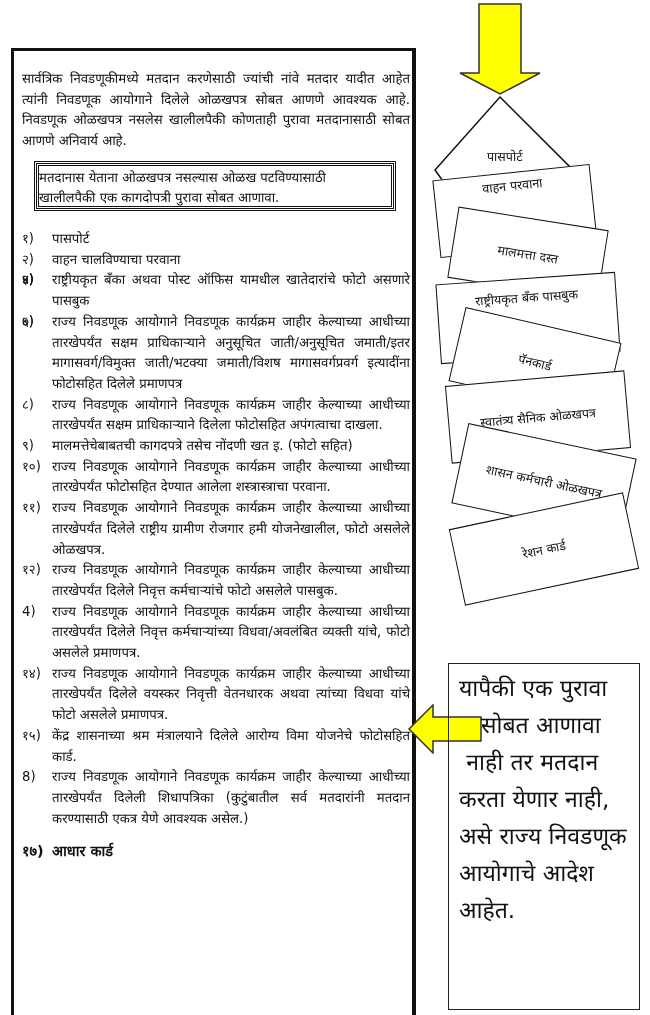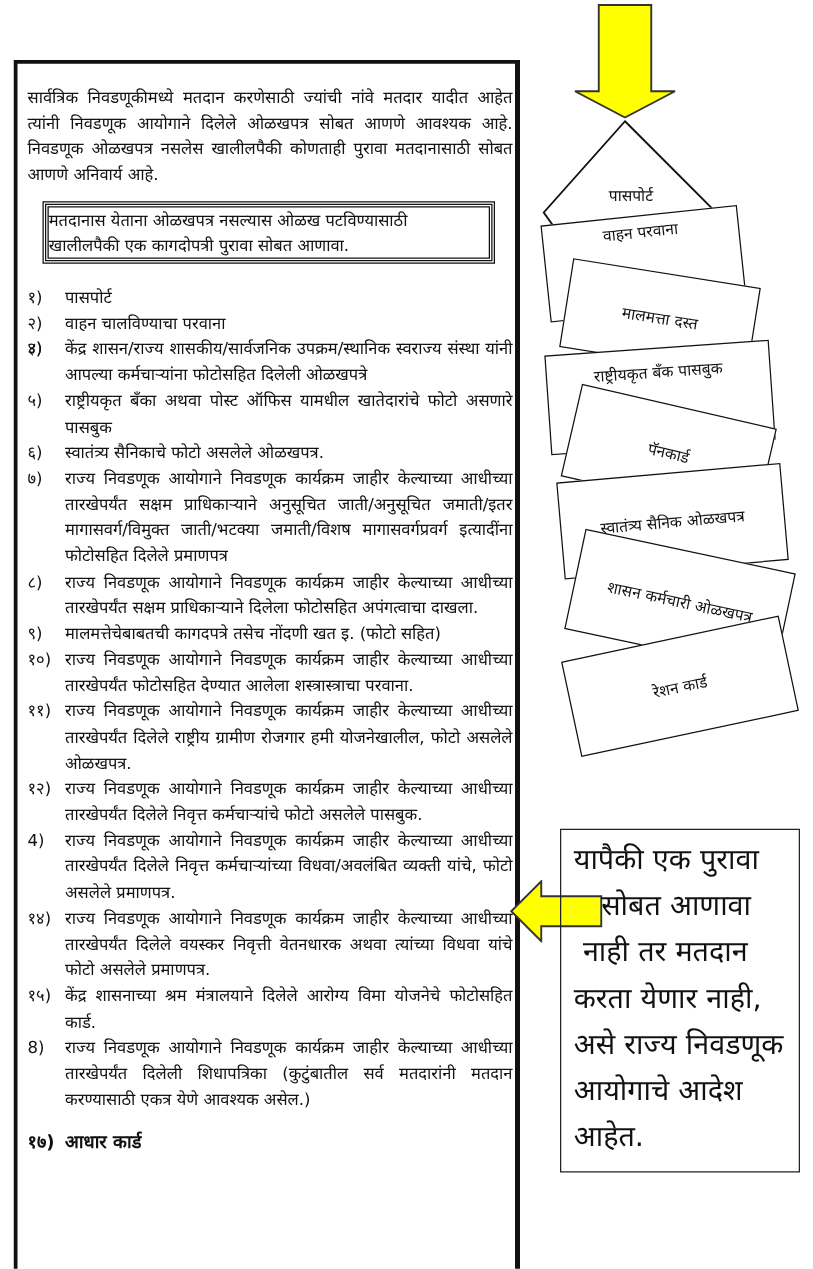--- a/index.html
+++ b/index.html
@@ -23,40 +23,40 @@
   .down-arrow { position: absolute; left: 458px; top: 3px; }
   .left-arrow { position: absolute; left: 407px; top: 704px; }
 
   .card { position: absolute; background: #fff; border: 1.5px solid #111; box-sizing: border-box;
           display: flex; align-items: center; justify-content: center; font-size: 12.5px; }
   .card span { display: block; }
 
   .diamond-card { position: absolute; left: 430px; top: 95px; width: 180px; height: 110px; }
   .diamond-label { position: absolute; left: 487px; top: 148px; font-size: 12.5px; }
 
-  .note-box { position: absolute; left: 448px; top: 663px; width: 192px; height: 275px; box-sizing: border-box;
+  .note-box { position: absolute; left: 448px; top: 663px; width: 192px; height: 347px; box-sizing: border-box;
               border: 1.5px solid #222; padding: 6px 8px 0 10px; font-size: 23px; line-height: 37px; }
   .note-box div { white-space: pre; }
 </style>
 </head>
 <body>
 
 <div class="main-box">
   <div class="intro">सार्वत्रिक निवडणूकीमध्ये मतदान करणेसाठी ज्यांची नांवे मतदार यादीत आहेत त्यांनी निवडणूक आयोगाने दिलेले ओळखपत्र सोबत आणणे आवश्यक आहे. निवडणूक ओळखपत्र नसलेस खालीलपैकी कोणताही पुरावा मतदानासाठी सोबत आणणे अनिवार्य आहे.</div>
   <div class="notice">
     <div>मतदानास येताना ओळखपत्र नसल्यास ओळख पटविण्यासाठी</div>
     <div>खालीलपैकी एक कागदोपत्री पुरावा सोबत आणावा.</div>
   </div>
   <ul class="list">
     <li><span class="num">१)</span><span>पासपोर्ट</span></li>
     <li><span class="num">२)</span><span>वाहन चालविण्याचा परवाना</span></li>
     <li><span class="num">३)</span></li>
-    <li><span class="num">४)</span><span>केंद्र शासन/राज्य शासकीय/सार्वजनिक उपक्रम/स्थानिक स्वराज्य संस्था यांनी आपल्या कर्मचाऱ्यांना फोटोसहित दिलेली ओळखपत्रे</span></li>
+    <li><span class="num">४)</span></li>
     <li><span class="num">५)</span><span>राष्ट्रीयकृत बँका अथवा पोस्ट ऑफिस यामधील खातेदारांचे फोटो असणारे पासबुक</span></li>
-    <li><span class="num">६)</span><span>स्वातंत्र्य सैनिकाचे फोटो असलेले ओळखपत्र.</span></li>
+    <li><span class="num">६)</span></li>
     <li><span class="num">७)</span><span>राज्य निवडणूक आयोगाने निवडणूक कार्यक्रम जाहीर केल्याच्या आधीच्या तारखेपर्यंत सक्षम प्राधिकाऱ्याने अनुसूचित जाती/अनुसूचित जमाती/इतर मागासवर्ग/विमुक्त जाती/भटक्या जमाती/विशष मागासवर्गप्रवर्ग इत्यादींना फोटोसहित दिलेले प्रमाणपत्र</span></li>
     <li><span class="num">८)</span><span>राज्य निवडणूक आयोगाने निवडणूक कार्यक्रम जाहीर केल्याच्या आधीच्या तारखेपर्यंत सक्षम प्राधिकाऱ्याने दिलेला फोटोसहित अपंगत्वाचा दाखला.</span></li>
     <li><span class="num">९)</span><span>मालमत्तेचेबाबतची कागदपत्रे तसेच नोंदणी खत इ. (फोटो सहित)</span></li>
     <li><span class="num">१०)</span><span>राज्य निवडणूक आयोगाने निवडणूक कार्यक्रम जाहीर केल्याच्या आधीच्या तारखेपर्यंत फोटोसहित देण्यात आलेला शस्त्रास्त्राचा परवाना.</span></li>
     <li><span class="num">११)</span><span>राज्य निवडणूक आयोगाने निवडणूक कार्यक्रम जाहीर केल्याच्या आधीच्या तारखेपर्यंत दिलेले राष्ट्रीय ग्रामीण रोजगार हमी योजनेखालील, फोटो असलेले ओळखपत्र.</span></li>
     <li><span class="num">१२)</span><span>राज्य निवडणूक आयोगाने निवडणूक कार्यक्रम जाहीर केल्याच्या आधीच्या तारखेपर्यंत दिलेले निवृत्त कर्मचाऱ्यांचे फोटो असलेले पासबुक.</span></li>
     <li><span class="num">4)</span><span>राज्य निवडणूक आयोगाने निवडणूक कार्यक्रम जाहीर केल्याच्या आधीच्या तारखेपर्यंत दिलेले निवृत्त कर्मचाऱ्यांच्या विधवा/अवलंबित व्यक्ती यांचे, फोटो असलेले प्रमाणपत्र.</span></li>
     <li><span class="num">१४)</span><span>राज्य निवडणूक आयोगाने निवडणूक कार्यक्रम जाहीर केल्याच्या आधीच्या तारखेपर्यंत दिलेले वयस्कर निवृत्ती वेतनधारक अथवा त्यांच्या विधवा यांचे फोटो असलेले प्रमाणपत्र.</span></li>
     <li><span class="num">१५)</span><span>केंद्र शासनाच्या श्रम मंत्रालयाने दिलेले आरोग्य विमा योजनेचे फोटोसहित कार्ड.</span></li>
     <li><span class="num">8)</span><span>राज्य निवडणूक आयोगाने निवडणूक कार्यक्रम जाहीर केल्याच्या आधीच्या तारखेपर्यंत दिलेली शिधापत्रिका (कुटुंबातील सर्व मतदारांनी मतदान करण्यासाठी एकत्र येणे आवश्यक असेल.)</span></li>

